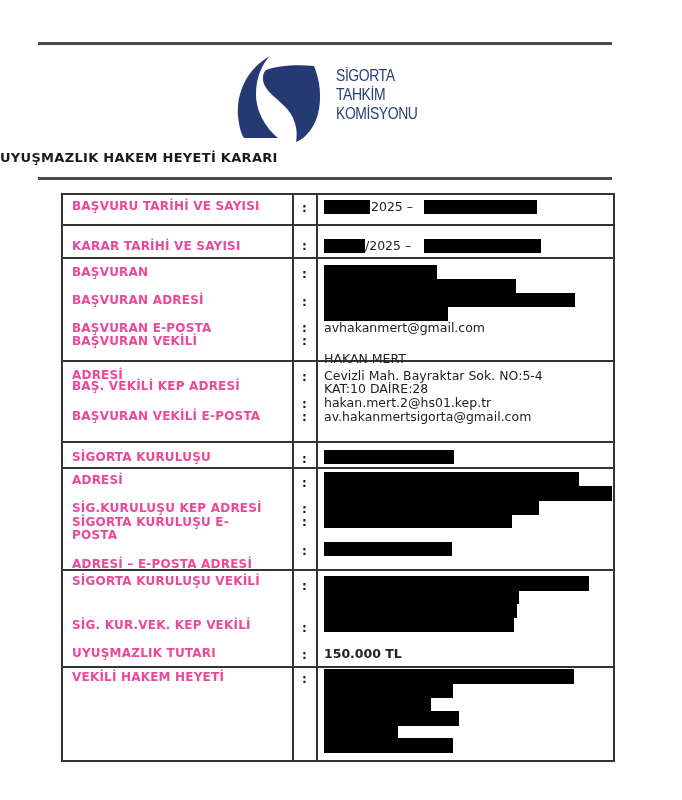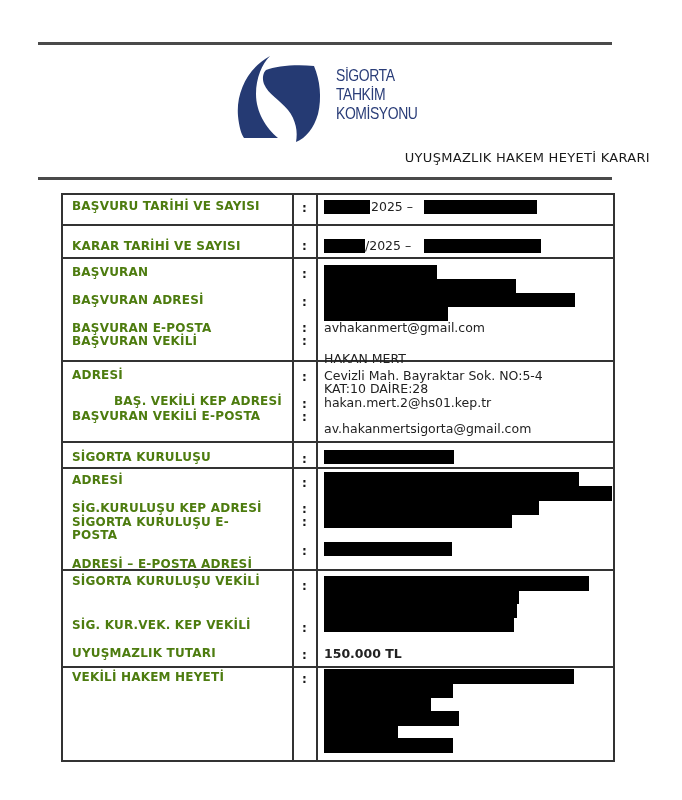--- a/index.html
+++ b/index.html
@@ -1,24 +1,24 @@
 <!DOCTYPE html>
 <html><head>
 <meta charset="utf-8">
 <style>
   html, body { margin:0; padding:0; background:#ffffff; }
   body { width:682px; height:800px; position:relative; overflow:hidden; font-family:"DejaVu Sans", sans-serif; color:#1a1a1a; }
   .rule { position:absolute; left:38px; width:574px; height:3px; background:#4a4a4a; }
   .logo { position:absolute; left:226px; top:54px; width:200px; height:88px; }
   .logo-text { position:absolute; left:336px; top:66px; font-family:"Liberation Sans", sans-serif; font-size:17px; line-height:19px; color:#2a3d78; letter-spacing:-0.5px; transform:scaleX(0.82); transform-origin:left top; }
-  .doc-title { position:absolute; left:0; width:650px; top:150px; text-align:right; font-size:13px; font-weight:normal; letter-spacing:0.3px; color:#1a1a1a; }
+  .doc-title { position:absolute; left:0; width:650px; top:150px; text-align:left; font-size:13px; font-weight:bold; letter-spacing:0.3px; color:#1a1a1a; }
   .tbl { position:absolute; left:61px; top:193px; width:554px; height:569px; border:2px solid #333; box-sizing:border-box; }
   .vline { position:absolute; top:193px; height:569px; width:2px; background:#333; }
   .hline { position:absolute; left:61px; width:554px; height:2px; background:#333; }
-  .lbl { position:absolute; left:72px; font-size:12px; font-weight:bold; line-height:13px; color:#4d7c0f; letter-spacing:0.2px; white-space:nowrap; }
+  .lbl { position:absolute; left:72px; font-size:12px; font-weight:bold; line-height:13px; color:#ec4899; letter-spacing:0.2px; white-space:nowrap; }
   .colon { position:absolute; left:302px; font-size:12px; font-weight:bold; line-height:13px; }
   .val { position:absolute; left:324px; font-size:12.5px; line-height:14px; color:#222; white-space:nowrap; }
   .val.bold { font-weight:bold; }
   .redact { position:absolute; background:#000; }
 </style>
 </head>
 <body>
 
 <div class="rule" style="top:42px;"></div>
 
@@ -70,26 +70,26 @@
 <div class="colon" style="top:322px;">:</div>
 <div class="val" style="top:321px;">avhakanmert@gmail.com</div>
 <div class="lbl" style="top:335px;">BAŞVURAN VEKİLİ</div>
 <div class="colon" style="top:335px;">:</div>
 <div class="val" style="top:352px;">HAKAN MERT</div>
 
 <div class="lbl" style="top:369px;">ADRESİ</div>
 <div class="colon" style="top:371px;">:</div>
 <div class="val" style="top:369px;">Cevizli Mah. Bayraktar Sok. NO:5-4</div>
 <div class="val" style="top:382px;text-align:right;">KAT:10 DAİRE:28</div>
-<div class="lbl" style="top:395px;margin-left:42px;">BAŞ. VEKİLİ KEP ADRESİ</div>
+<div class="lbl" style="top:380px;">BAŞ. VEKİLİ KEP ADRESİ</div>
 <div class="colon" style="top:398px;">:</div>
 <div class="val" style="top:396px;">hakan.mert.2@hs01.kep.tr</div>
 <div class="lbl" style="top:410px;">BAŞVURAN VEKİLİ E-POSTA</div>
 <div class="colon" style="top:411px;">:</div>
-<div class="val" style="top:422px;">av.hakanmertsigorta@gmail.com</div>
+<div class="val" style="top:410px;">av.hakanmertsigorta@gmail.com</div>
 
 <div class="lbl" style="top:451px;">SİGORTA KURULUŞU</div>
 <div class="colon" style="top:453px;">:</div>
 <div class="redact" style="left:324px; top:450px; width:130px; height:14px;"></div>
 
 <div class="lbl" style="top:474px;">ADRESİ</div>
 <div class="colon" style="top:477px;">:</div>
 <div class="redact" style="left:324px; top:472px; width:255px; height:15px;"></div>
 <div class="redact" style="left:324px; top:486px; width:288px; height:15px;"></div>
 <div class="redact" style="left:324px; top:500px; width:215px; height:15px;"></div>

